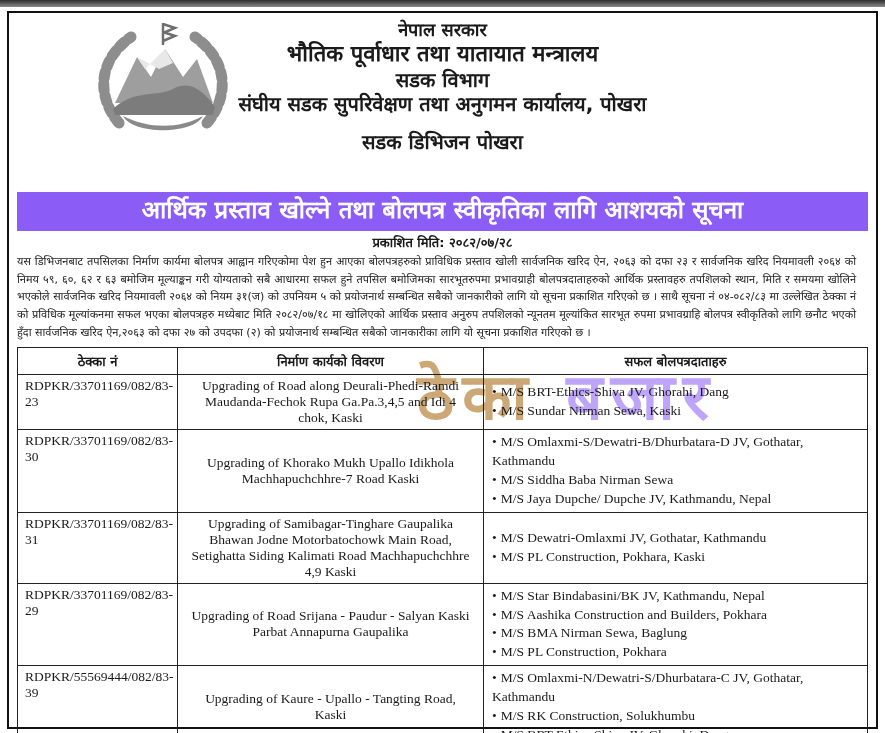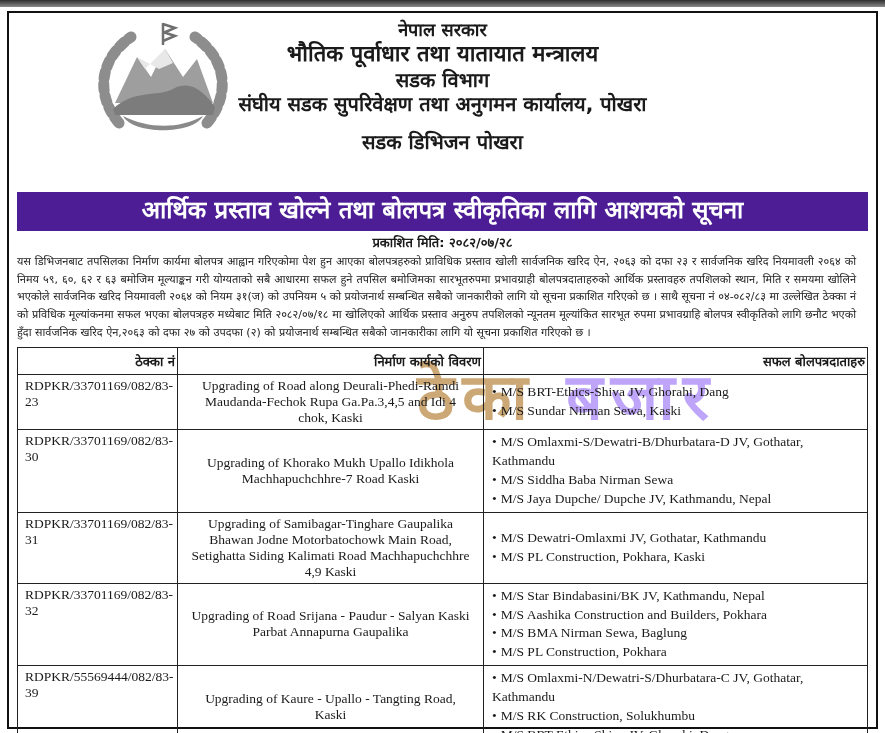--- a/index.html
+++ b/index.html
@@ -47,21 +47,21 @@
   .intro {
     font-size: 11px;
     line-height: 1.6;
     text-align: justify;
     margin: 1px 12px 6px 0;
   }
   
   table { width: 100%; border-collapse: collapse; table-layout: fixed; position: relative; z-index: 2; }
   th, td { border: 1.5px solid #222; }
   .t1 th {
-    font-size: 13px; font-weight: bold; text-align: right;
+    font-size: 13px; font-weight: bold; text-align: center;
     padding: 4px 2px;
   }
   .cell-contract {
     font-family: "Liberation Serif", serif;
     font-size: 13.5px; vertical-align: top; text-align: left;
     padding: 3px 4px 3px 7px;
   }
   .cell-desc {
     font-family: "Liberation Serif", serif;
     font-size: 13.5px; vertical-align: middle; text-align: center;
@@ -118,21 +118,21 @@
 
       <path d="M34 97 C60 110 90 110 114 97 C104 116 44 116 34 97 Z" fill="#8a8a8a"></path>
     </svg>
     <div class="m-line m1">नेपाल सरकार</div>
     <div class="m-line m2">भौतिक पूर्वाधार तथा यातायात मन्त्रालय</div>
     <div class="m-line m3">सडक विभाग</div>
     <div class="m-line m4">संघीय सडक सुपरिवेक्षण तथा अनुगमन कार्यालय, पोखरा</div>
     <div class="m-line m5">सडक डिभिजन पोखरा</div>
   </div>
 
-  <div class="banner" id="banner" style="background: #4c1d95; color: rgb(255, 255, 255); margin-top: 38px;">आर्थिक प्रस्ताव खोल्ने तथा बोलपत्र स्वीकृतिका लागि आशयको सूचना</div>
+  <div class="banner" id="banner" style="background: #8b5cf6; color: rgb(255, 255, 255); margin-top: 38px;">आर्थिक प्रस्ताव खोल्ने तथा बोलपत्र स्वीकृतिका लागि आशयको सूचना</div>
 
   <div class="pubdate">प्रकाशित मिति: २०८२/०७/२८</div>
 
   <div class="intro">यस डिभिजनबाट तपसिलका निर्माण कार्यमा बोलपत्र आह्वान गरिएकोमा पेश हुन आएका बोलपत्रहरुको प्राविधिक प्रस्ताव खोली सार्वजनिक खरिद ऐन, २०६३ को दफा २३ र सार्वजनिक खरिद नियमावली २०६४ को निमय ५९, ६०, ६२ र ६३ बमोजिम मूल्याङ्कन गरी योग्यताको सबै आधारमा सफल हुने तपसिल बमोजिमका सारभूतरुपमा प्रभावग्राही बोलपत्रदाताहरुको आर्थिक प्रस्तावहरु तपशिलको स्थान, मिति र समयमा खोलिने भएकोले सार्वजनिक खरिद नियमावली २०६४ को नियम ३१(ज) को उपनियम ५ को प्रयोजनार्थ सम्बन्धित सबैको जानकारीको लागि यो सूचना प्रकाशित गरिएको छ । साथै सूचना नं ०४-०८२/८३ मा उल्लेखित ठेक्का नं को प्रविधिक मूल्यांकनमा सफल भएका बोलपत्रहरु मध्येबाट मिति २०८२/०७/१८ मा खोलिएको आर्थिक प्रस्ताव अनुरुप तपशिलको न्यूनतम मूल्यांकित सारभूत रुपमा प्रभावग्राहि बोलपत्र स्वीकृतिको लागि छनौट भएको हुँदा सार्वजनिक खरिद ऐन,२०६३ को दफा २७ को उपदफा (२) को प्रयोजनार्थ सम्बन्धित सबैको जानकारीका लागि यो सूचना प्रकाशित गरिएको छ ।</div>
 
   <table class="t1">
     <colgroup>
         <col style="width:160px">
         <col style="width:306px">
         <col>
@@ -164,21 +164,21 @@
         </tr>
         <tr>
           <td class="cell-contract">RDPKR/33701169/082/83-31</td>
           <td class="cell-desc">Upgrading of Samibagar-Tinghare Gaupalika Bhawan Jodne Motorbatochowk Main Road, Setighatta Siding Kalimati Road Machhapuchchhre 4,9 Kaski</td>
           <td class="cell-bidders">
             <span class="bidder-line"><span class="bullet">•</span>M/S Dewatri-Omlaxmi JV, Gothatar, Kathmandu</span>
             <span class="bidder-line"><span class="bullet">•</span>M/S PL Construction, Pokhara, Kaski</span>
           </td>
         </tr>
         <tr>
-          <td class="cell-contract">RDPKR/33701169/082/83-32</td>
+          <td class="cell-contract">RDPKR/33701169/082/83-29</td>
           <td class="cell-desc">Upgrading of Road Srijana - Paudur - Salyan Kaski Parbat Annapurna Gaupalika</td>
           <td class="cell-bidders">
             <span class="bidder-line"><span class="bullet">•</span>M/S Star Bindabasini/BK JV, Kathmandu, Nepal</span>
             <span class="bidder-line"><span class="bullet">•</span>M/S Aashika Construction and Builders, Pokhara</span>
             <span class="bidder-line"><span class="bullet">•</span>M/S BMA Nirman Sewa, Baglung</span>
             <span class="bidder-line"><span class="bullet">•</span>M/S PL Construction, Pokhara</span>
           </td>
         </tr>
         <tr>
           <td class="cell-contract">RDPKR/55569444/082/83-39</td>

